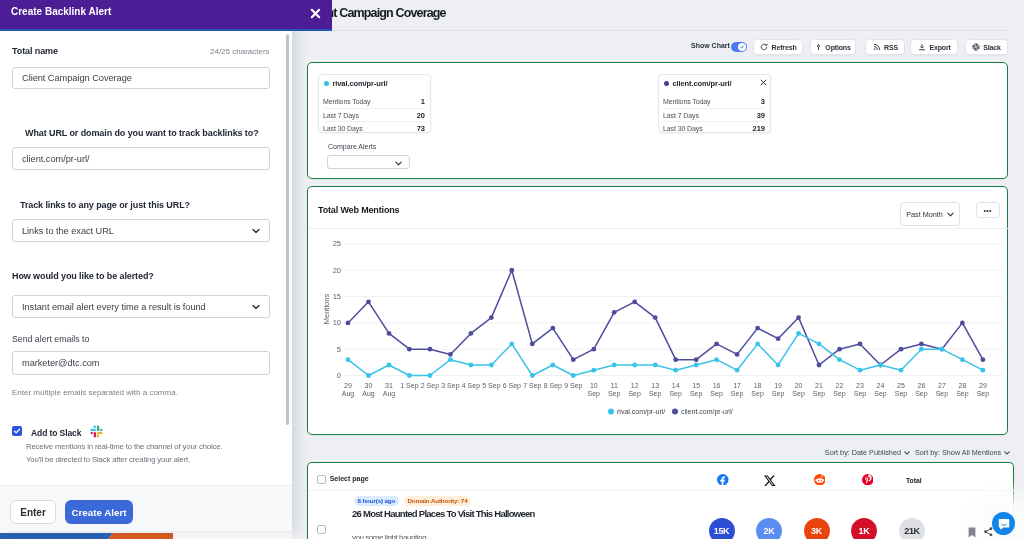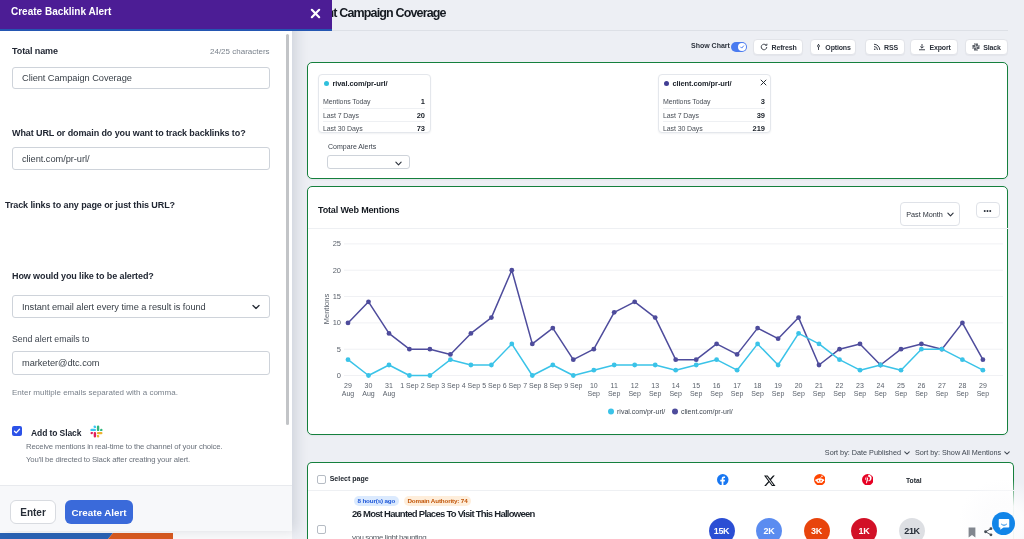--- a/index.html
+++ b/index.html
@@ -413,24 +413,29 @@
         <div class="t">Create Backlink Alert</div>
     <svg id="mclose" viewBox="0 0 12 12">
           <path d="M2 2 L10 10 M10 2 L2 10" stroke="#fff" stroke-width="2.4" stroke-linecap="round"></path>
         </svg>
   </div>
 
   <div class="lbl abs" style="left:12px; top:46px;">Total name</div>
   <div class="hint abs" style="left:210px; top:47px;">24/25 characters</div>
   <div class="inp" style="top:67px; height:22px;">Client Campaign Coverage</div>
 
-  <div class="lbl abs" style="left:12px; top:128px;">What URL or domain do you want to track backlinks to?</div>
+  <div class="lbl abs" style="left:25px; top:128px;">What URL or domain do you want to track backlinks to?</div>
   <div class="inp" style="top:147px; height:23px;">client.com/pr-url/</div>
 
-  <div class="lbl abs" style="left:5px; top:200px;">Track links to any page or just this URL?</div>
+  <div class="lbl abs" style="left:20px; top:200px;">Track links to any page or just this URL?</div>
+  <div class="inp" style="top:219px; height:23px;">Links to the exact URL
+    <svg class="chev" width="8" height="5" viewBox="0 0 8 5">
+          <path d="M1 1 L4 4 L7 1" stroke="#2c323c" stroke-width="1.4" fill="none" stroke-linecap="round" stroke-linejoin="round"></path>
+        </svg>
+  </div>
 
   <div class="lbl abs" style="left:12px; top:271px;">How would you like to be alerted?</div>
   <div class="inp" style="top:295px; height:23px;">Instant email alert every time a result is found
     <svg class="chev" width="8" height="5" viewBox="0 0 8 5">
           <path d="M1 1 L4 4 L7 1" stroke="#2c323c" stroke-width="1.4" fill="none" stroke-linecap="round" stroke-linejoin="round"></path>
         </svg>
   </div>
 
   <div class="lbl-sm abs" style="left:12px; top:334px;">Send alert emails to</div>
   <div class="inp" style="top:351px; height:24px;">marketer@dtc.com</div>

